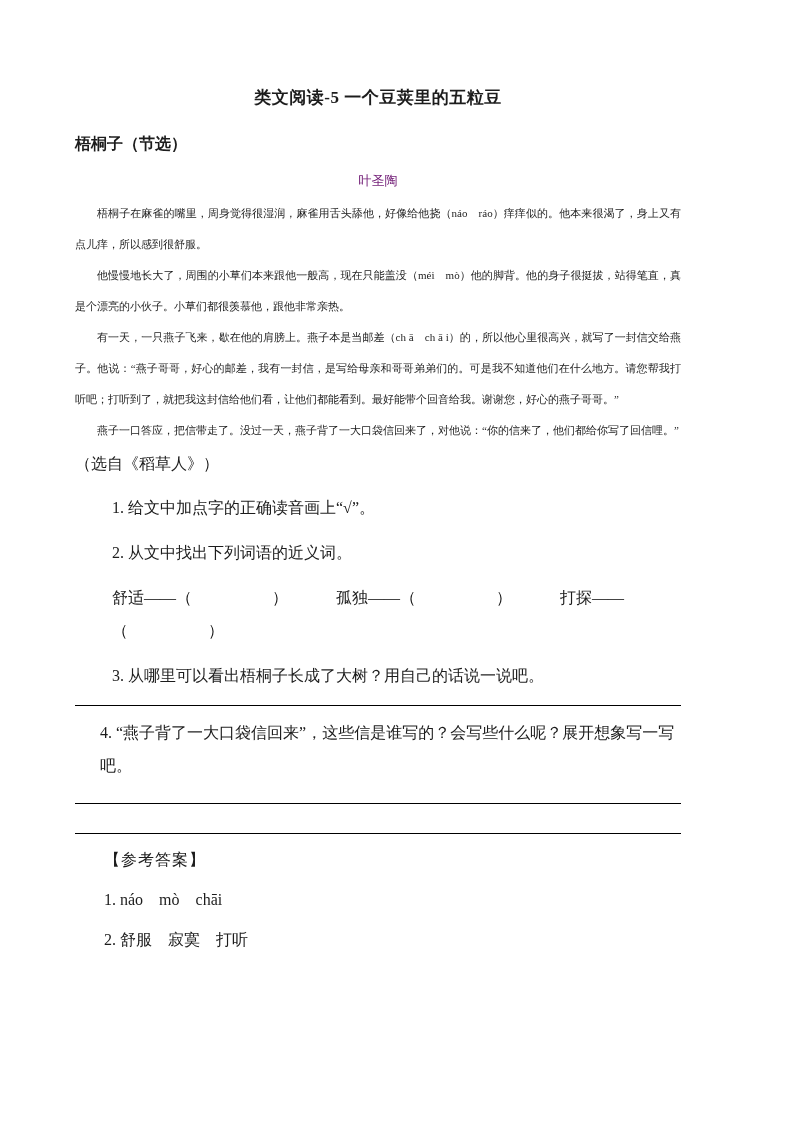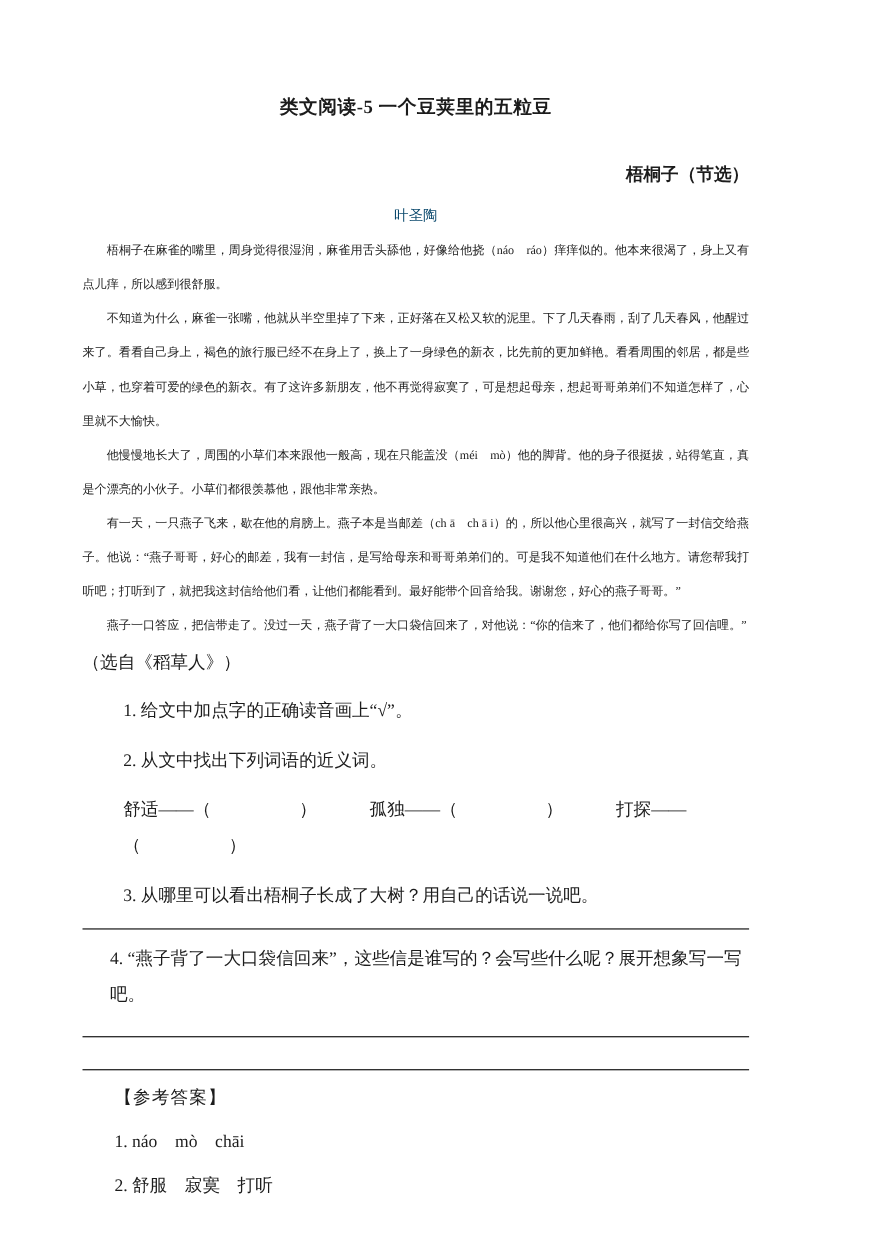--- a/index.html
+++ b/index.html
@@ -19,30 +19,30 @@
     overflow: hidden;
   }
   .title {
     margin: 0;
     font-size: 17px;
     font-weight: 700;
     text-align: center;
     letter-spacing: 0.5px;
   }
   .subtitle {
-    margin: 40px 0 0 0;
+    margin: 25px 0 0 0;
     font-size: 16px;
     font-weight: 700;
-    text-align: right;
+    text-align: left;
   }
   .author {
     margin: 17px 0 0 0;
     font-size: 13px;
     text-align: center;
-    color: #0c4a6e;
+    color: #701a75;
   }
   .body-text {
     margin-top: 8px;
   }
   .para {
     margin: 0;
     font-size: 11px;
     line-height: 31px;
     text-align: justify;
     text-indent: 2em;
@@ -90,21 +90,20 @@
 <div class="page">
 
   <h1 class="title">类文阅读-5 一个豆荚里的五粒豆</h1>
 
   <h2 class="subtitle">梧桐子（节选）</h2>
 
   <div class="author">叶圣陶</div>
 
   <div class="body-text">
     <p class="para">梧桐子在麻雀的嘴里，周身觉得很湿润，麻雀用舌头舔他，好像给他挠（náo　ráo）痒痒似的。他本来很渴了，身上又有点儿痒，所以感到很舒服。</p>
-    <p class="para">不知道为什么，麻雀一张嘴，他就从半空里掉了下来，正好落在又松又软的泥里。下了几天春雨，刮了几天春风，他醒过来了。看看自己身上，褐色的旅行服已经不在身上了，换上了一身绿色的新衣，比先前的更加鲜艳。看看周围的邻居，都是些小草，也穿着可爱的绿色的新衣。有了这许多新朋友，他不再觉得寂寞了，可是想起母亲，想起哥哥弟弟们不知道怎样了，心里就不大愉快。</p>
     <p class="para">他慢慢地长大了，周围的小草们本来跟他一般高，现在只能盖没（méi　mò）他的脚背。他的身子很挺拔，站得笔直，真是个漂亮的小伙子。小草们都很羡慕他，跟他非常亲热。</p>
     <p class="para">有一天，一只燕子飞来，歇在他的肩膀上。燕子本是当邮差（ch ā　ch ā i）的，所以他心里很高兴，就写了一封信交给燕子。他说：“燕子哥哥，好心的邮差，我有一封信，是写给母亲和哥哥弟弟们的。可是我不知道他们在什么地方。请您帮我打听吧；打听到了，就把我这封信给他们看，让他们都能看到。最好能带个回音给我。谢谢您，好心的燕子哥哥。”</p>
     <p class="para">燕子一口答应，把信带走了。没过一天，燕子背了一大口袋信回来了，对他说：“你的信来了，他们都给你写了回信哩。”</p>
   </div>
 
   <div class="attribution">（选自《稻草人》）</div>
 
   <div class="questions">
     <p class="q">1. 给文中加点字的正确读音画上“√”。</p>
     <p class="q">2. 从文中找出下列词语的近义词。</p>

